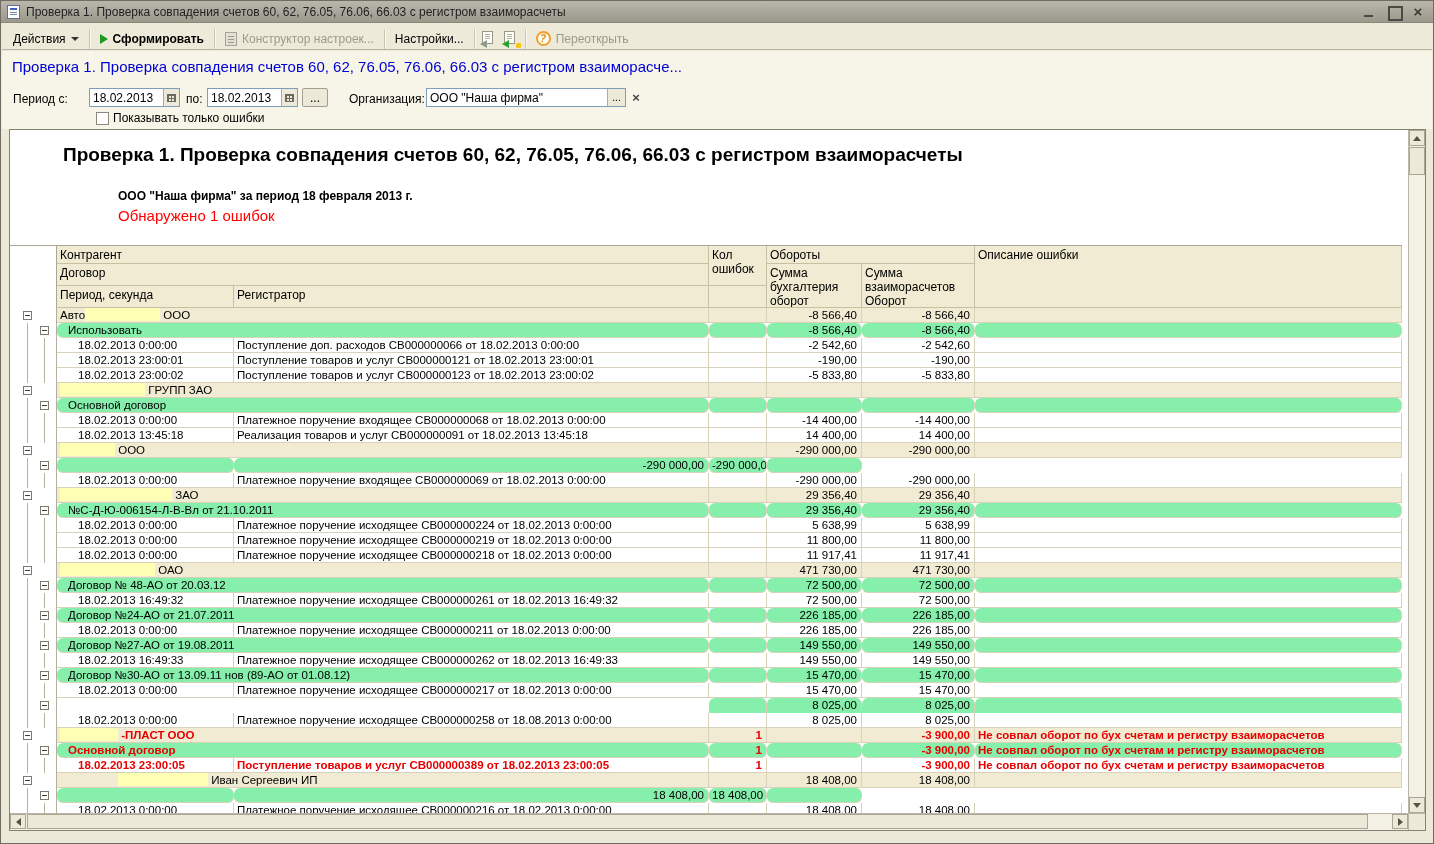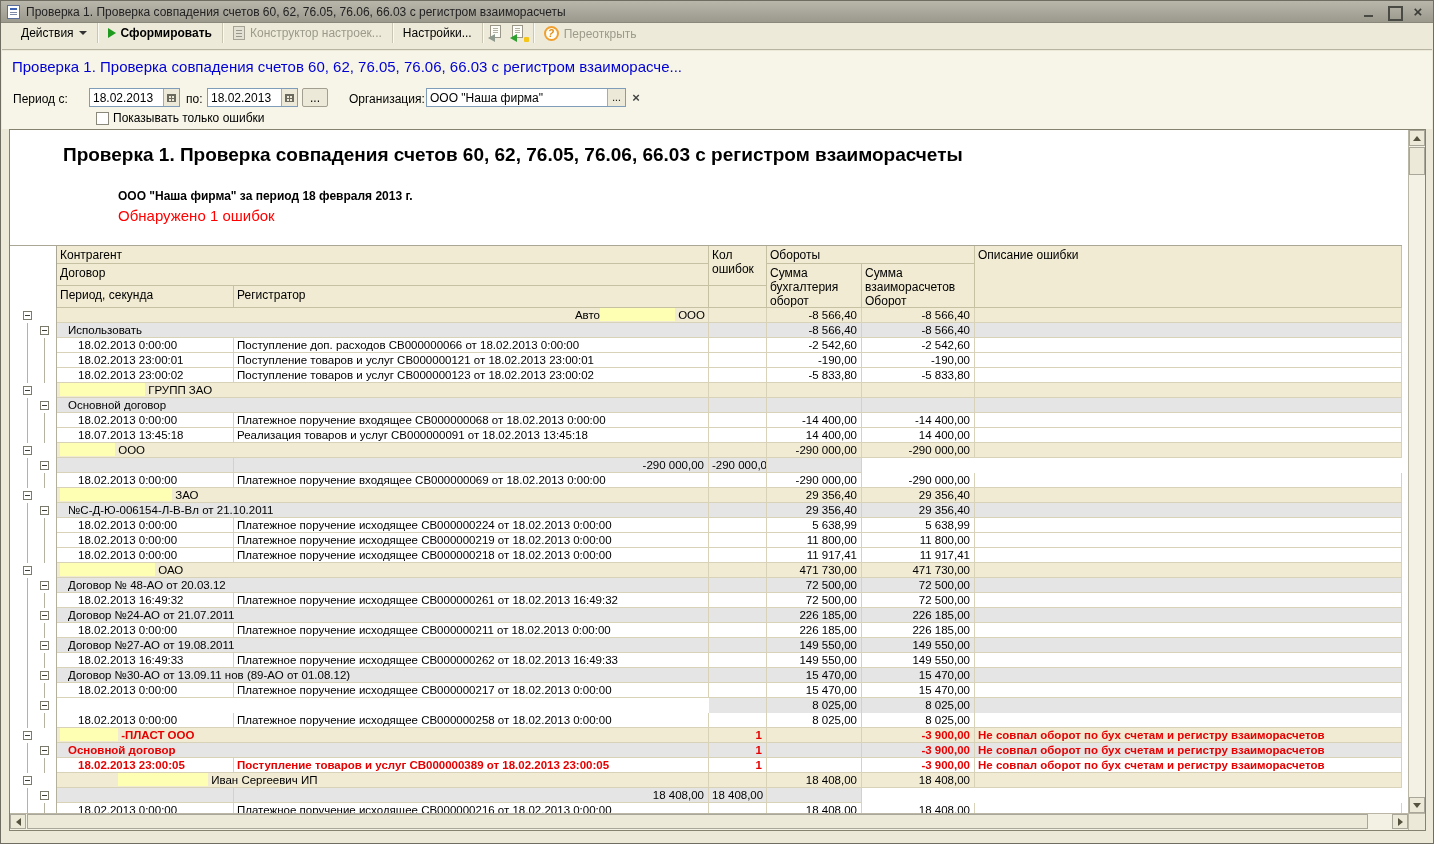--- a/index.html
+++ b/index.html
@@ -20,21 +20,21 @@
                         box-shadow:0 2px 0 #7d8aa8; background:#7d8aa8; }
   .title-text { flex:1; font-size:12px; color:#222; white-space:nowrap; overflow:hidden; }
   .win-controls { display:flex; gap:10px; align-items:center; margin-right:2px; }
   .wc { width:14px; height:12px; position:relative; cursor:default; }
   .wc-min::before { content:''; position:absolute; left:1px; bottom:1px; width:9px; height:2px; background:#4a4a44; }
   .wc-max::before { content:''; position:absolute; left:1px; top:0; width:11px; height:11px; border:2px solid #4a4a44; }
   .wc-close { font-size:15px; line-height:11px; color:#3c3c36; font-weight:bold; text-align:center; }
 
   
   .toolbar { position:absolute; left:1px; top:22px; right:1px; height:27px; background:#edead9;
-             border-bottom:1px solid #b7b4a3; display:flex; align-items:flex-start; padding:0 12px; }
+             border-bottom:1px solid #b7b4a3; display:flex; align-items:flex-end; padding:0 4px; }
   .tb-btn { display:flex; align-items:center; gap:5px; padding:3px 7px; background:transparent;
             border:none; font:12px "Liberation Sans","DejaVu Sans",sans-serif; white-space:nowrap; }
   .tb-sep { width:1px; height:20px; background:#c9c6b3; margin:0 3px; box-shadow:1px 0 0 #fbfaf2; }
   .bold { font-weight:bold; }
   .disabled { color:#9c9a8b; }
   .tri-down { width:0; height:0; border-left:4px solid transparent; border-right:4px solid transparent;
               border-top:4px solid #333; }
   .tri-play { width:0; height:0; border-top:5px solid transparent; border-bottom:5px solid transparent;
               border-left:8px solid #1f9a1f; }
   .mini-doc { width:12px; height:14px; background:#e3e1d4; border:1px solid #a6a395; position:relative; }
@@ -88,21 +88,21 @@
        padding:2px 3px; font-size:12px; line-height:14px; overflow:hidden; }
   .hspace { background:#fff; border-right:1px solid #aaa794; grid-row:1/4; grid-column:1; }
   .h-sub { display:grid; grid-template-columns:177px 475px; grid-column:2; grid-row:3; }
   .h-sub .h { border-bottom:1px solid #c6c1a2; }
 
   .trow { display:grid; grid-template-columns:47px 177px 475px 58px 95px 113px 427px; height:15px;
           font-size:11.5px; }
   .c { border-right:1px solid #d8d3b8; border-bottom:1px solid #d8d3b8; line-height:14px;
        padding:0 3px; white-space:nowrap; overflow:hidden; background:#fff; }
   .trow.g1 .c { background:#f0ebd2; }
-  .trow.g2 .c { background:#e5e5e5; }
+  .trow.g2 .c { background:#86efac;border-radius:6px; }
   .trow.red .c { color:#e60000; font-weight:bold; }
   .c.date { padding-left:21px; }
   .c.num { text-align:right; padding-right:4px; }
   .c.gtxt.g2i { padding-left:11px; }
   .hl { display:inline-block; height:13px; background:#ffffb4; vertical-align:-2px; }
   .ind { display:inline-block; }
   .tc { position:relative; background:#fff; border-right:1px solid #b3b09c; }
   .ln { position:absolute; top:0; bottom:0; width:1px; background:#b5b2a0; }
   .ln1 { left:17px; } .ln2 { left:34px; }
   .mbox { position:absolute; top:3px; width:9px; height:9px; background:#fff; border:1px solid #7c7a6a; }
@@ -232,21 +232,21 @@
           <div class="h" style="grid-column:4/6; grid-row:1">Обороты</div>
           <div class="h" style="grid-column:4; grid-row:2/4">Сумма бухгалтерия оборот</div>
           <div class="h" style="grid-column:6; grid-row:1/4">Описание ошибки</div>
           <div class="h" style="grid-column:5; grid-row:2/4">Сумма взаиморасчетов Оборот</div>
         </div>
         <div id="tbody">
             <div class="trow g1">
               <div class="tc">
                 <i class="mbox m1"></i>
               </div>
-              <div class="c gtxt" style="grid-column: 2 / 4; text-align: right;">Авто<span class="hl" style="width: 75px;"></span> ООО</div>
+              <div class="c gtxt" style="grid-column: 2 / 4;">Авто<span class="hl" style="width: 75px;"></span> ООО</div>
               <div class="c num"></div>
               <div class="c num">-8 566,40</div>
               <div class="c num">-8 566,40</div>
               <div class="c desc"></div>
             </div>
             <div class="trow g2">
               <div class="tc">
                 <i class="ln ln1"></i>
                 <i class="ln ln1"></i>
                 <i class="mbox m2"></i>
@@ -325,21 +325,21 @@
               <div class="c num"></div>
               <div class="c num">-14 400,00</div>
               <div class="c num">-14 400,00</div>
               <div class="c desc"></div>
             </div>
             <div class="trow d">
               <div class="tc">
                 <i class="ln ln1"></i>
                 <i class="ln ln2"></i>
               </div>
-              <div class="c date">18.07.2013 13:45:18</div>
+              <div class="c date">18.02.2013 13:45:18</div>
               <div class="c reg">Реализация товаров и услуг СВ000000091 от 18.02.2013 13:45:18</div>
               <div class="c num"></div>
               <div class="c num">14 400,00</div>
               <div class="c num">14 400,00</div>
               <div class="c desc"></div>
             </div>
             <div class="trow g1">
               <div class="tc">
                 <i class="mbox m1"></i>
               </div>
@@ -547,21 +547,21 @@
               <div class="c num">8 025,00</div>
               <div class="c num">8 025,00</div>
               <div class="c desc"></div>
             </div>
             <div class="trow d">
               <div class="tc">
                 <i class="ln ln1"></i>
                 <i class="ln ln2"></i>
               </div>
               <div class="c date">18.02.2013 0:00:00</div>
-              <div class="c reg">Платежное поручение исходящее СВ000000258 от 18.02.2013 0:00:00</div>
+              <div class="c reg">Платежное поручение исходящее СВ000000258 от 18.08.2013 0:00:00</div>
               <div class="c num"></div>
               <div class="c num">8 025,00</div>
               <div class="c num">8 025,00</div>
               <div class="c desc"></div>
             </div>
             <div class="trow g1 red">
               <div class="tc">
                 <i class="mbox m1"></i>
               </div>
               <div class="c gtxt" style="grid-column: 2 / 4;"><span class="hl" style="width: 58px;"></span> -ПЛАСТ ООО</div>

